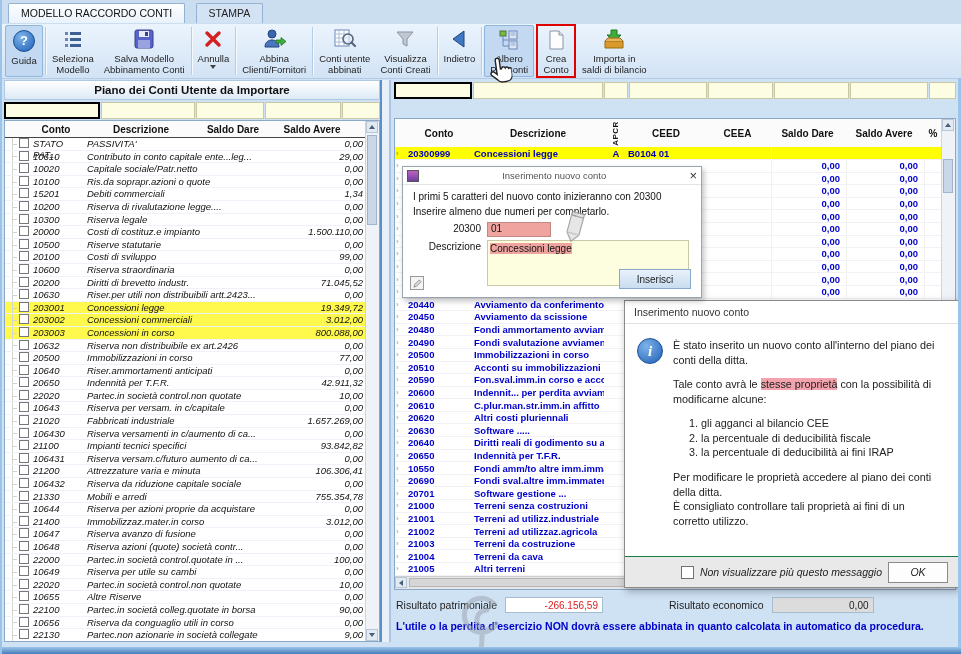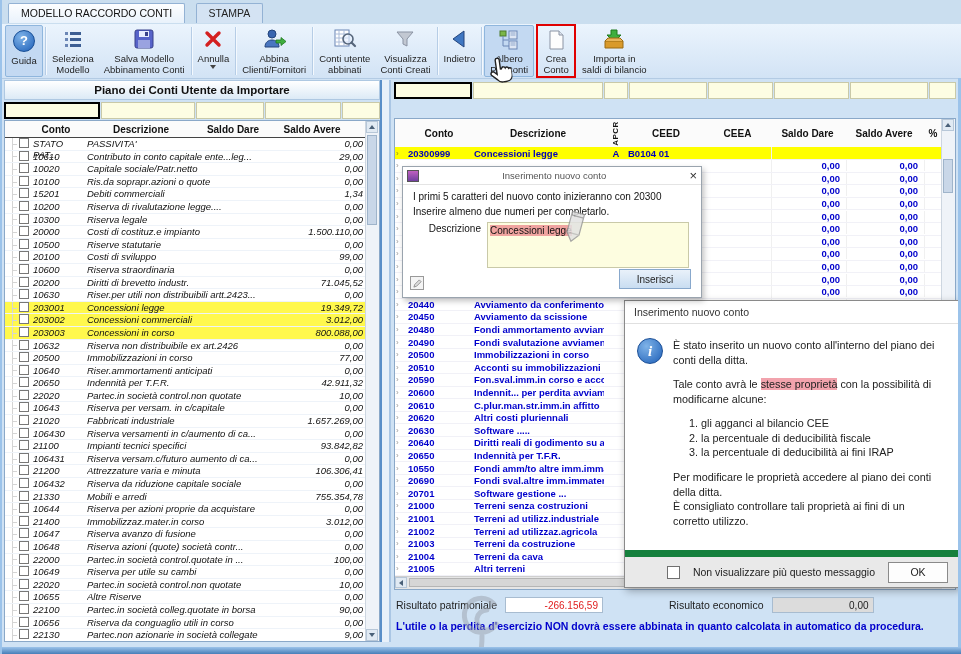--- a/index.html
+++ b/index.html
@@ -113,22 +113,22 @@
   #bdtitle{height:22px;display:flex;align-items:center;padding:0 9px;font-size:10.5px;color:#333;border-bottom:1px solid #e0e0e0;}
   #bdbody{display:flex;padding:14px 14px 0 12px;gap:10px;}
   #bdinfo{width:24px;height:24px;flex:none;border-radius:50%;background:radial-gradient(circle at 35% 30%,#7fb3e8,#1d5fb8);
           border:1px solid #1a4e96;color:#fff;font-family:"Liberation Serif",serif;font-style:italic;font-weight:bold;
           font-size:15px;display:flex;align-items:center;justify-content:center;}
   #bdtext{font-size:10.8px;line-height:1.35;}
   #bdtext p{margin:0 0 10px;}
   #bdtext ol{margin:0 0 10px;padding-left:16px;list-style:none;}
   #bdtext li{margin:0;}
   .pinkhl{background:#f2a3ad;}
-  #bdfooter{position:absolute;left:0;right:0;bottom:0;height:30px;background:#e9e9e9;border-top:7px solid #15803d;
-            display:flex;align-items:center;justify-content:flex-end;gap:13px;padding:0 10px;font-size:10.5px;}
+  #bdfooter{position:absolute;left:0;right:0;bottom:0;height:30px;background:#e9e9e9;border-top:1px solid #15803d;
+            display:flex;align-items:center;justify-content:flex-end;gap:6px;padding:0 10px;font-size:10.5px;font-style:italic;}
   .bdcheck{width:11px;height:11px;background:#fff;border:1px solid #707070;flex:none;}
   #bdok{width:58px;height:19px;background:#fdfdfd;border:1px solid #8a8a8a;display:flex;align-items:center;justify-content:center;
         font-size:10.5px;cursor:pointer;}
   
   #handcur{position:absolute;left:486px;top:57px;z-index:40;transform:rotate(-8deg);}
   #swirl{position:absolute;left:452px;top:590px;opacity:.5;z-index:5;}
   #chromeB{position:absolute;left:0;right:0;bottom:0;height:7px;background:linear-gradient(#9cc3ea,#477eb8);z-index:30;}
   #chromeR{position:absolute;top:78px;bottom:0;right:0;width:3px;background:#9cc3ea;z-index:30;}
 </style>
 </head>
@@ -1004,20 +1004,26 @@
   <div id="sdialog">
     <div id="sdtitle">
       <span id="sdicon"></span>
       <span class="cap">Inserimento nuovo conto</span>
       <span id="sdclose">×</span>
     </div>
     <div id="sdbody">
       <div>I primi 5 caratteri del nuovo conto inizieranno con 20300</div>
       <div>Inserire almeno due numeri per completarlo.</div>
       <div class="sdrow">
+        <span class="sdlab">20300</span>
+        <div id="sdcode">
+            <span>01</span>
+          </div>
+      </div>
+      <div class="sdrow">
         <span class="sdlab">Descrizione</span>
         <div id="sddesc"><span>Concessioni legge</span></div>
       </div>
     </div>
     <div id="sdpencil">
       <svg width="30" height="30" viewBox="0 0 24 24">
           <path d="M15 2 l7 7 -12 12 -8 1 1-8 z" fill="#e2e2e2" stroke="#9a9a9a"></path>
           <path d="M13 4 l7 7" stroke="#9a9a9a"></path>
           <path d="M3 14 l7 7" stroke="#bbb"></path>
         </svg>

